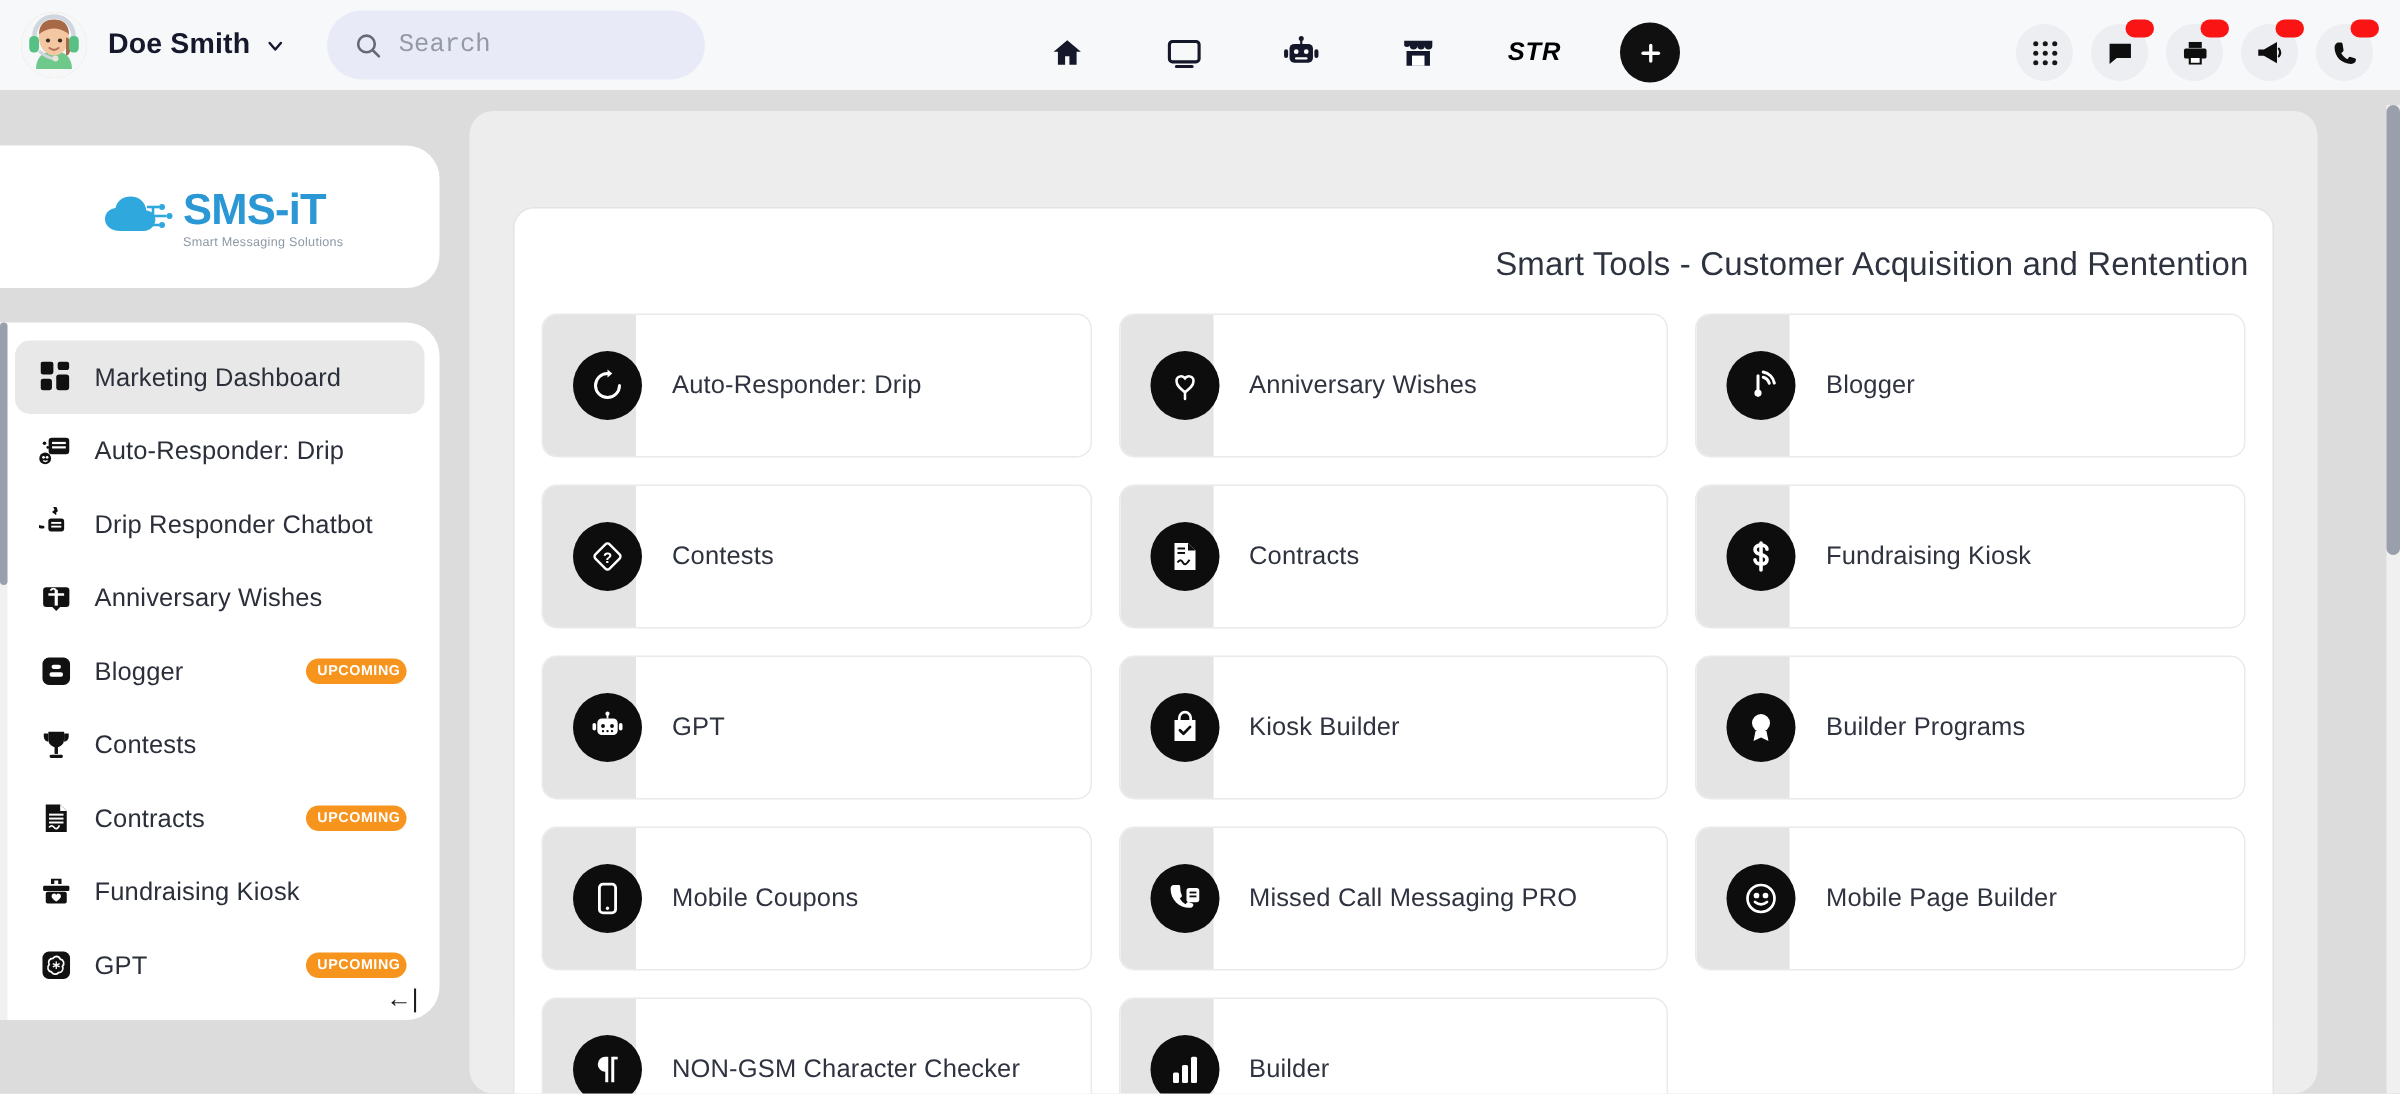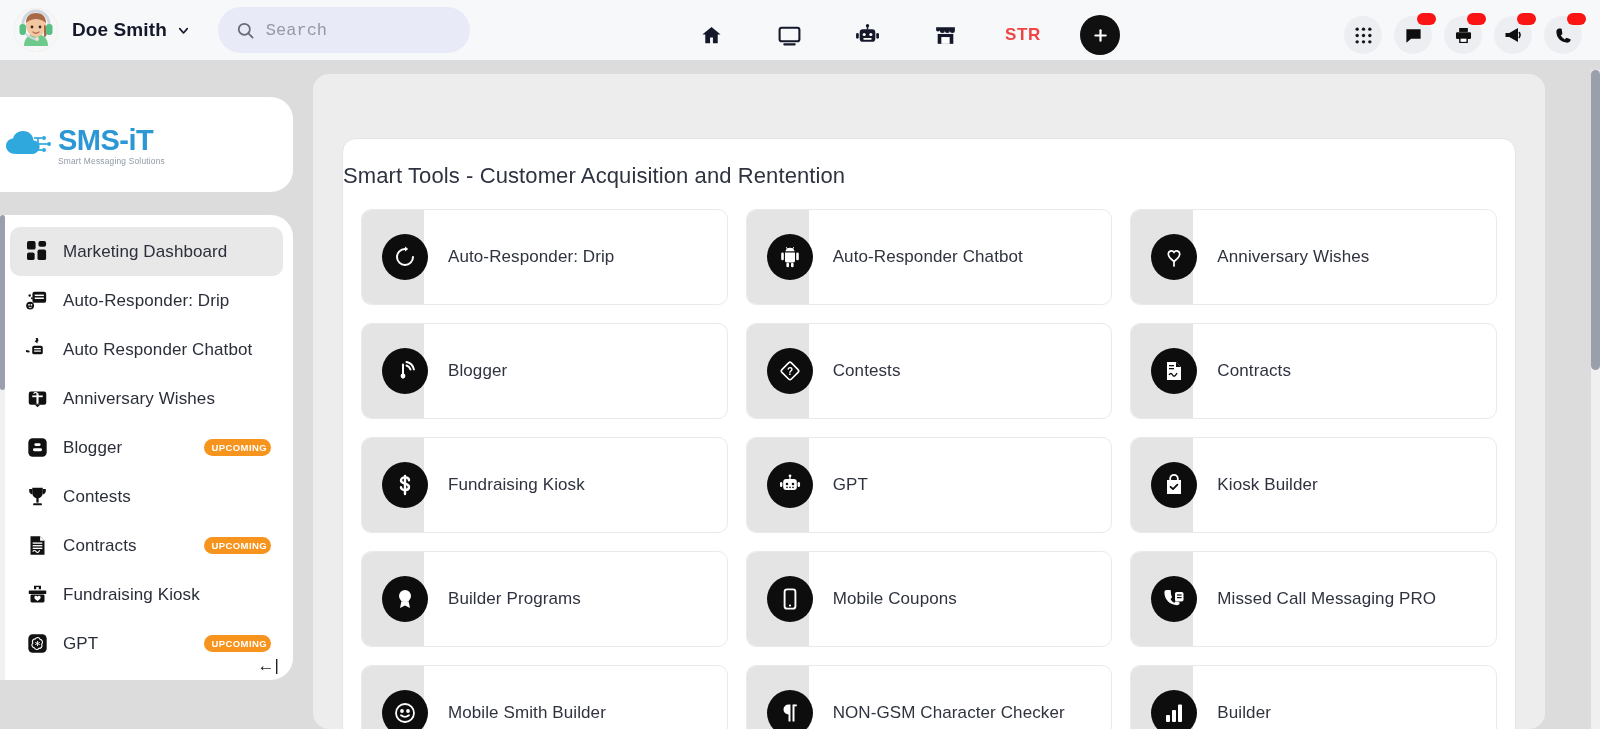--- a/index.html
+++ b/index.html
@@ -49,21 +49,21 @@
   }
   .search-input::placeholder { color: #9499a8; }
 
   .tb-center {
     position: absolute; left: 672px; top: 0; height: 70px;
     display: flex; align-items: center; gap: 0;
   }
   .navbtn {
     width: 78px; height: 70px;
     display: flex; align-items: center; justify-content: center;
-    color: #ef4444; cursor: pointer;
+    color: #000000; cursor: pointer; font-style: italic;
   }
   .navbtn.str {
     font-size: 17px; font-weight: bold; letter-spacing: .6px;
   }
   .plus-btn {
     width: 40px; height: 40px; border-radius: 50%;
     background: #101010; color: #fff;
     display: flex; align-items: center; justify-content: center;
     margin-left: 18px; cursor: pointer;
   }
@@ -85,21 +85,21 @@
     width: 19px; height: 12px; border-radius: 7px;
     background: #fa1414;
   }
 
   
   .sidebar-logo {
     position: absolute; left: 0; top: 97px;
     width: 293px; height: 95px;
     background: #ffffff;
     border-radius: 0 22px 22px 0;
-    display: flex; align-items: center; justify-content: flex-start;
+    display: flex; align-items: center; justify-content: center;
     z-index: 30;
   }
   .logo-wrap { display: flex; align-items: flex-end; }
   .logo-tag {
     font-size: 8.4px; color: #8d9aa6; letter-spacing: .2px;
     margin-top: 1px;
   }
 
   .sidebar {
     position: absolute; left: 0; top: 215px;
@@ -161,23 +161,23 @@
   }
   .panel {
     position: absolute; left: 29px; top: 64px;
     width: 1174px; height: 700px;
     background: #ffffff;
     border-radius: 14px;
     border: 1px solid #e4e4e4;
     overflow: hidden;
   }
   .panel-title {
-    text-align: left;
+    text-align: right;
     font-size: 22px; color: #2e3340;
-    padding: 24px 4px 20px 0;
+    padding: 24px 16px 20px 0;
     letter-spacing: .1px;
   }
   .grid {
     display: grid;
     grid-template-columns: repeat(3, 1fr);
     gap: 18px 18px;
     padding: 0 18px 18px 18px;
   }
   .tile {
     height: 96px;
@@ -428,21 +428,21 @@
     <div class="sb-item">
       <span class="sb-ico">
         <svg width="23" height="23" viewBox="0 0 24 24">
             <path d="M12 2.6A9.4 9.4 0 102.8 14" fill="none" stroke="#111" stroke-width="2" stroke-linecap="round"></path>
             <path d="M12 1l-3 2.4 3 2.4z" fill="#111"></path>
             <rect x="6.5" y="8" width="11" height="9" rx="2" fill="#111"></rect>
             <rect x="8.5" y="10.4" width="7" height="1.3" fill="#fff"></rect>
             <rect x="8.5" y="13" width="7" height="1.3" fill="#fff"></rect>
           </svg>
       </span>
-      <span class="sb-label">Auto Responder Chatbot</span>
+      <span class="sb-label">Drip Responder Chatbot</span>
     </div>
 
     <div class="sb-item">
       <span class="sb-ico">
         <svg width="21" height="21" viewBox="0 0 24 24" fill="#111">
             <rect x="2" y="4" width="20" height="15" rx="2.5"></rect>
             <path d="M9 19l3 3 3-3z"></path>
             <rect x="10.8" y="6" width="2.4" height="12" fill="#fff"></rect>
             <path d="M6 8.5h12v2H6z" fill="#fff"></path>
             <path d="M7.5 6.5q2.5-3 4.5 0" stroke="#fff" stroke-width="1.4" fill="none"></path>
@@ -528,35 +528,20 @@
         <div class="tile-strip"></div>
         <div class="tile-ico">
           <svg width="24" height="24" viewBox="0 0 24 24" fill="none" stroke="#fff" stroke-width="2" stroke-linecap="round">
               <path d="M12 4a8 8 0 108 8"></path>
               <path d="M12 1.4l3.2 2.6L12 6.6z" fill="#fff" stroke="none"></path>
             </svg>
         </div>
         <span class="tile-label">Auto-Responder: Drip</span>
       </div>
 
-      <div class="tile">
-        <div class="tile-strip"></div>
-        <div class="tile-ico">
-          <svg width="24" height="24" viewBox="0 0 24 24" fill="#fff">
-              <path d="M7 7.4h10v8.4a1.6 1.6 0 01-1.6 1.6H8.6A1.6 1.6 0 017 15.8z"></path>
-              <rect x="3.2" y="7.6" width="2.6" height="7.6" rx="1.3"></rect>
-              <rect x="18.2" y="7.6" width="2.6" height="7.6" rx="1.3"></rect>
-              <rect x="8.4" y="17.8" width="2.6" height="4.4" rx="1.3"></rect>
-              <rect x="13" y="17.8" width="2.6" height="4.4" rx="1.3"></rect>
-              <path d="M7.4 6.2a4.8 4.8 0 019.2 0z"></path>
-              <path d="M8.3 2.2l1.4 2.3M15.7 2.2l-1.4 2.3" stroke="#fff" stroke-width="1"></path>
-            </svg>
-        </div>
-        <span class="tile-label">Auto-Responder Chatbot</span>
-      </div>
 
       <div class="tile">
         <div class="tile-strip"></div>
         <div class="tile-ico">
           <svg width="24" height="24" viewBox="0 0 24 24" fill="none" stroke="#fff" stroke-width="1.7" stroke-linecap="round">
               <path d="M12 16.5c-3.3-2.6-5.6-4.4-5.6-7A3.1 3.1 0 0112 7.2a3.1 3.1 0 015.6 2.3c0 2.6-2.3 4.4-5.6 7z"></path>
               <path d="M12 16.5v4.5"></path>
             </svg>
         </div>
         <span class="tile-label">Anniversary Wishes</span>
@@ -679,21 +664,21 @@
       <div class="tile">
         <div class="tile-strip"></div>
         <div class="tile-ico">
           <svg width="24" height="24" viewBox="0 0 24 24" fill="none" stroke="#fff" stroke-width="1.8">
               <circle cx="12" cy="12" r="9"></circle>
               <circle cx="9" cy="10" r="1" fill="#fff"></circle>
               <circle cx="15" cy="10" r="1" fill="#fff"></circle>
               <path d="M8 14.3q4 3.2 8 0" stroke-linecap="round"></path>
             </svg>
         </div>
-        <span class="tile-label">Mobile Smith Builder</span>
+        <span class="tile-label">Mobile Page Builder</span>
       </div>
 
       <div class="tile">
         <div class="tile-strip"></div>
         <div class="tile-ico">
           <svg width="24" height="24" viewBox="0 0 24 24" fill="#fff">
               <path d="M16.5 3.5v17h-2v-17h-2v17h-2v-7a5 5 0 110-10z"></path>
               <rect x="16" y="3.5" width="2.8" height="1.8"></rect>
             </svg>
         </div>

